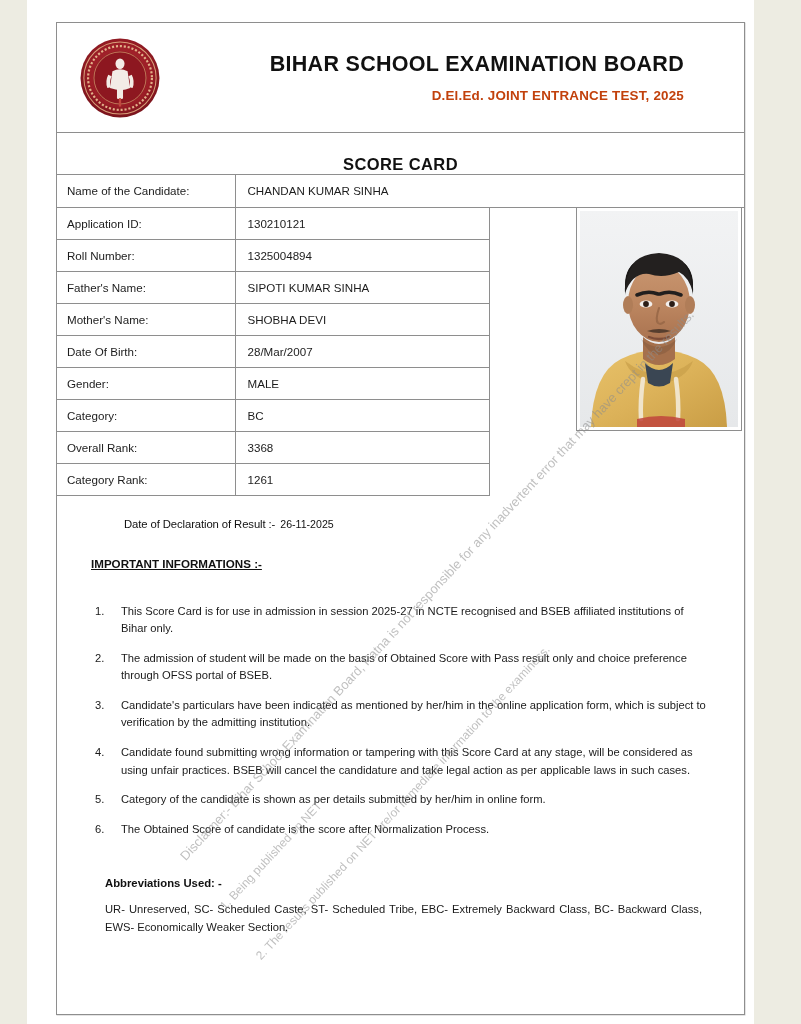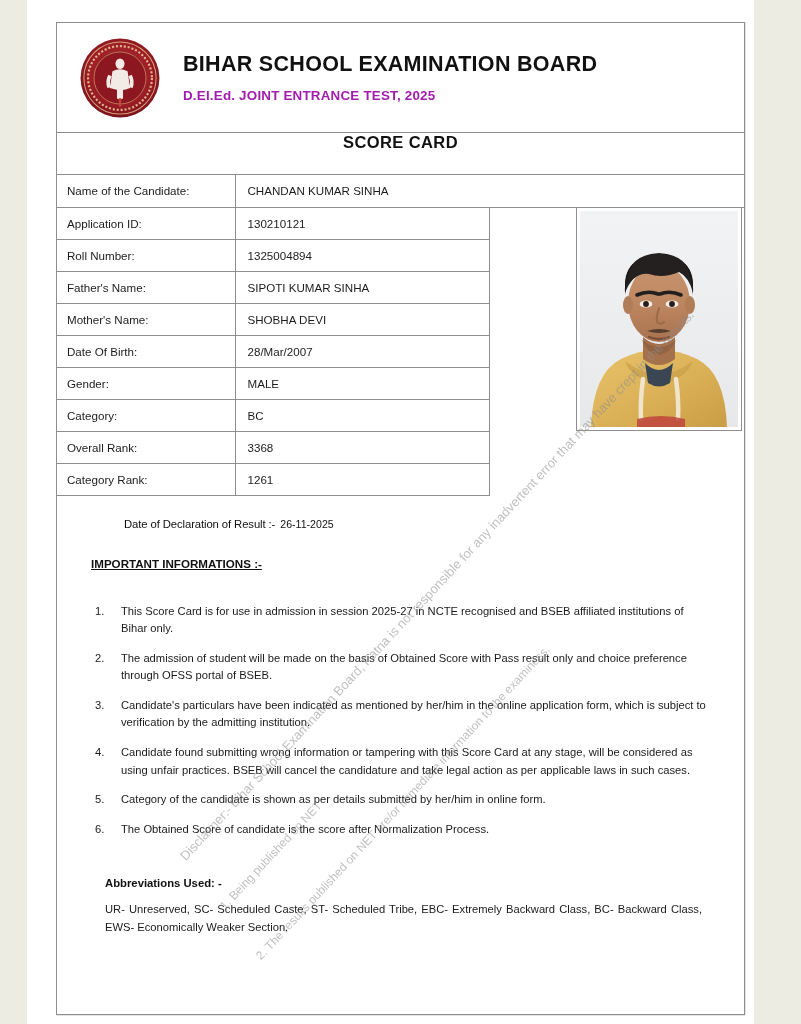--- a/index.html
+++ b/index.html
@@ -55,43 +55,43 @@
     justify-content: center;
     flex: 0 0 126px;
   }
   .seal {
     width: 84px;
     height: 84px;
     position: relative;
   }
   .header-text {
     flex: 1 1 auto;
-    text-align: left;
-    padding-right: 32px;
+    text-align: right;
+    padding-right: 60px;
   }
   .org-title {
     font-size: 21.5px;
     font-weight: bold;
     letter-spacing: 0.3px;
     color: #111;
     margin-bottom: 11px;
   }
   .exam-title {
     font-size: 13.4px;
     font-weight: bold;
     letter-spacing: 0.2px;
-    color: #a21caf;
+    color: #c2410c;
   }
 
   
   .scorecard-band {
     height: 42px;
     border-bottom: 1px solid #8e8e8e;
     display: flex;
-    align-items: flex-start;
+    align-items: flex-end;
     justify-content: center;
     box-sizing: border-box;
   }
   .scorecard-band span {
     font-size: 16.5px;
     font-weight: bold;
     letter-spacing: 0.4px;
     color: #111;
   }
 

